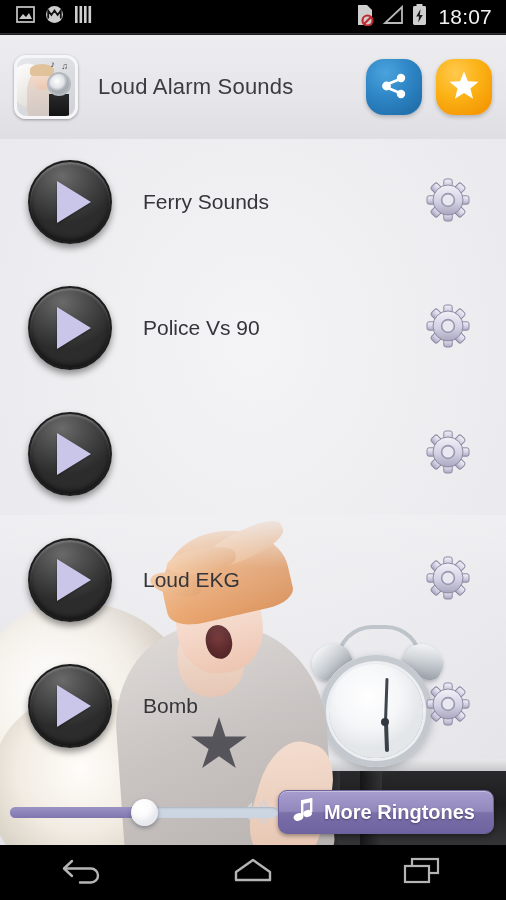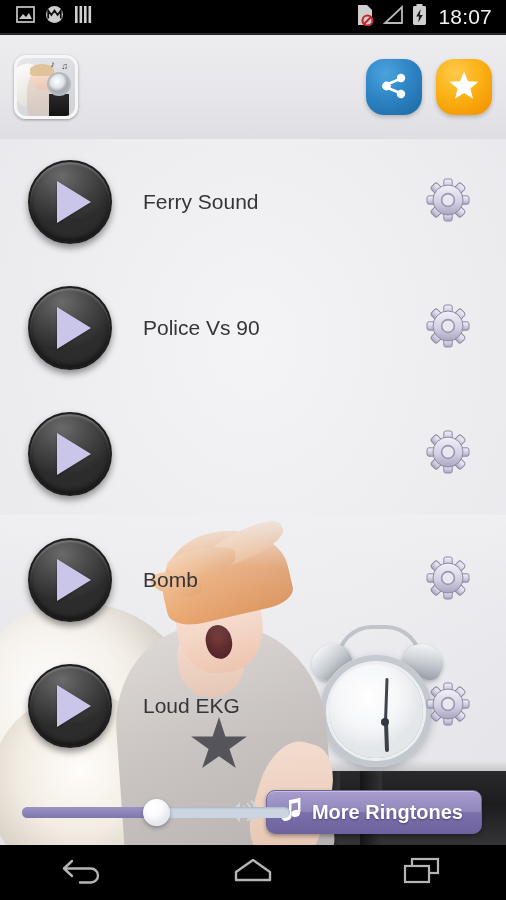--- a/index.html
+++ b/index.html
@@ -271,21 +271,21 @@
   }
   .gear-button {
     margin-left:auto; margin-right:18px;
     width:52px; height:52px; position:relative; cursor:pointer;
     display:flex; align-items:center; justify-content:center;
   }
 
   
   #bottom-bar {
     position:absolute; left:0; bottom:0; width:506px; height:66px;
-    display:flex; align-items:center; padding:0 18px;gap:9px;
+    display:flex; align-items:center; padding:0 6px;gap:9px;
   }
   #volume-slider {
     position:relative; width:268px; height:16px; margin-left:4px; cursor:pointer;
   }
   #slider-track {
     position:absolute; top:3px; left:0; width:268px; height:11px;
     border-radius:6px;
     background:#ccd5e2;
     box-shadow:inset 0 1px 2px rgba(90,100,115,.3);
   }
@@ -421,20 +421,21 @@
         <div class="ai-pillow"></div>
         <div class="ai-person"></div>
         <div class="ai-head"></div>
         <div class="ai-hair"></div>
         <div class="ai-table"></div>
         <div class="ai-clock"></div>
         <span class="ai-note ai-n1">♪</span>
         <span class="ai-note ai-n2">♫</span>
       </div>
 
+      <div id="app-title">Loud Alarm Sounds</div>
 
       <div id="header-actions">
         <button class="hdr-btn" id="share-button">
           <span>
             <svg width="30" height="30" viewBox="0 0 30 30">
               <circle cx="22" cy="7" r="4.2" fill="#fff"></circle>
               <circle cx="7.5" cy="15" r="4.4" fill="#fff"></circle>
               <circle cx="22" cy="23" r="4.2" fill="#fff"></circle>
               <line x1="9" y1="13" x2="21" y2="8" stroke="#fff" stroke-width="2.6"></line>
               <line x1="9" y1="17" x2="21" y2="22" stroke="#fff" stroke-width="2.6"></line>
@@ -450,21 +451,21 @@
         </button>
       </div>
     </div>
 
     <div id="sound-list">
 
       <div class="sound-row">
         <div class="play-button">
           <span class="play-tri"></span>
         </div>
-        <div class="sound-label">Ferry Sound</div>
+        <div class="sound-label">Ferry Sounds</div>
         <div class="gear-button">
           <span>
             <svg width="48" height="48" viewBox="0 0 48 48">
               <defs>
                 <linearGradient id="gg1" x1="0" y1="0" x2="0" y2="1">
                   <stop offset="0%" stop-color="#f2f1f8"></stop>
                     <stop offset="55%" stop-color="#d3d1e3"></stop>
                     <stop offset="100%" stop-color="#a9a6bf"></stop>
                 </linearGradient>
               </defs>
@@ -537,20 +538,47 @@
               </g>
             </svg>
           </span>
         </div>
       </div>
 
       <div class="sound-row">
         <div class="play-button">
           <span class="play-tri"></span>
         </div>
+        <div class="sound-label">Loud EKG</div>
+        <div class="gear-button">
+          <span>
+            <svg width="48" height="48" viewBox="0 0 48 48">
+              <g transform="translate(24,24)">
+                <g fill="url(#gg1)" stroke="#8d8aa3" stroke-width="1">
+                  <rect x="-4.2" y="-21" width="8.4" height="10" rx="2"></rect>
+                  <rect x="-4.2" y="11" width="8.4" height="10" rx="2"></rect>
+                  <rect x="-21" y="-4.2" width="10" height="8.4" rx="2"></rect>
+                  <rect x="11" y="-4.2" width="10" height="8.4" rx="2"></rect>
+                  <rect x="-4.2" y="-21" width="8.4" height="10" rx="2" transform="rotate(45)"></rect>
+                  <rect x="-4.2" y="11" width="8.4" height="10" rx="2" transform="rotate(45)"></rect>
+                  <rect x="-21" y="-4.2" width="10" height="8.4" rx="2" transform="rotate(45)"></rect>
+                  <rect x="11" y="-4.2" width="10" height="8.4" rx="2" transform="rotate(45)"></rect>
+                </g>
+                <circle cx="0" cy="0" r="15" fill="url(#gg1)" stroke="#8d8aa3" stroke-width="1"></circle>
+                <circle cx="0" cy="0" r="6.4" fill="#e9e8f0" stroke="#9a97b0" stroke-width="1.6"></circle>
+              </g>
+            </svg>
+          </span>
+        </div>
+      </div>
+
+      <div class="sound-row">
+        <div class="play-button">
+          <span class="play-tri"></span>
+        </div>
         <div class="sound-label">Bomb</div>
         <div class="gear-button">
           <span>
             <svg width="48" height="48" viewBox="0 0 48 48">
               <g transform="translate(24,24)">
                 <g fill="url(#gg1)" stroke="#8d8aa3" stroke-width="1">
                   <rect x="-4.2" y="-21" width="8.4" height="10" rx="2"></rect>
                   <rect x="-4.2" y="11" width="8.4" height="10" rx="2"></rect>
                   <rect x="-21" y="-4.2" width="10" height="8.4" rx="2"></rect>
                   <rect x="11" y="-4.2" width="10" height="8.4" rx="2"></rect>
@@ -560,47 +588,20 @@
                   <rect x="11" y="-4.2" width="10" height="8.4" rx="2" transform="rotate(45)"></rect>
                 </g>
                 <circle cx="0" cy="0" r="15" fill="url(#gg1)" stroke="#8d8aa3" stroke-width="1"></circle>
                 <circle cx="0" cy="0" r="6.4" fill="#e9e8f0" stroke="#9a97b0" stroke-width="1.6"></circle>
               </g>
             </svg>
           </span>
         </div>
       </div>
 
-      <div class="sound-row">
-        <div class="play-button">
-          <span class="play-tri"></span>
-        </div>
-        <div class="sound-label">Loud EKG</div>
-        <div class="gear-button">
-          <span>
-            <svg width="48" height="48" viewBox="0 0 48 48">
-              <g transform="translate(24,24)">
-                <g fill="url(#gg1)" stroke="#8d8aa3" stroke-width="1">
-                  <rect x="-4.2" y="-21" width="8.4" height="10" rx="2"></rect>
-                  <rect x="-4.2" y="11" width="8.4" height="10" rx="2"></rect>
-                  <rect x="-21" y="-4.2" width="10" height="8.4" rx="2"></rect>
-                  <rect x="11" y="-4.2" width="10" height="8.4" rx="2"></rect>
-                  <rect x="-4.2" y="-21" width="8.4" height="10" rx="2" transform="rotate(45)"></rect>
-                  <rect x="-4.2" y="11" width="8.4" height="10" rx="2" transform="rotate(45)"></rect>
-                  <rect x="-21" y="-4.2" width="10" height="8.4" rx="2" transform="rotate(45)"></rect>
-                  <rect x="11" y="-4.2" width="10" height="8.4" rx="2" transform="rotate(45)"></rect>
-                </g>
-                <circle cx="0" cy="0" r="15" fill="url(#gg1)" stroke="#8d8aa3" stroke-width="1"></circle>
-                <circle cx="0" cy="0" r="6.4" fill="#e9e8f0" stroke="#9a97b0" stroke-width="1.6"></circle>
-              </g>
-            </svg>
-          </span>
-        </div>
-      </div>
-
     </div>
 
     <div id="bottom-bar">
       <div id="volume-slider">
         <div id="slider-track"></div>
         <div id="slider-fill" style="width: 134px;"></div>
         <div id="slider-thumb" style="left: 121px;"></div>
       </div>
       <div id="speaker-icon">
         <svg width="30" height="26" viewBox="0 0 30 26">

